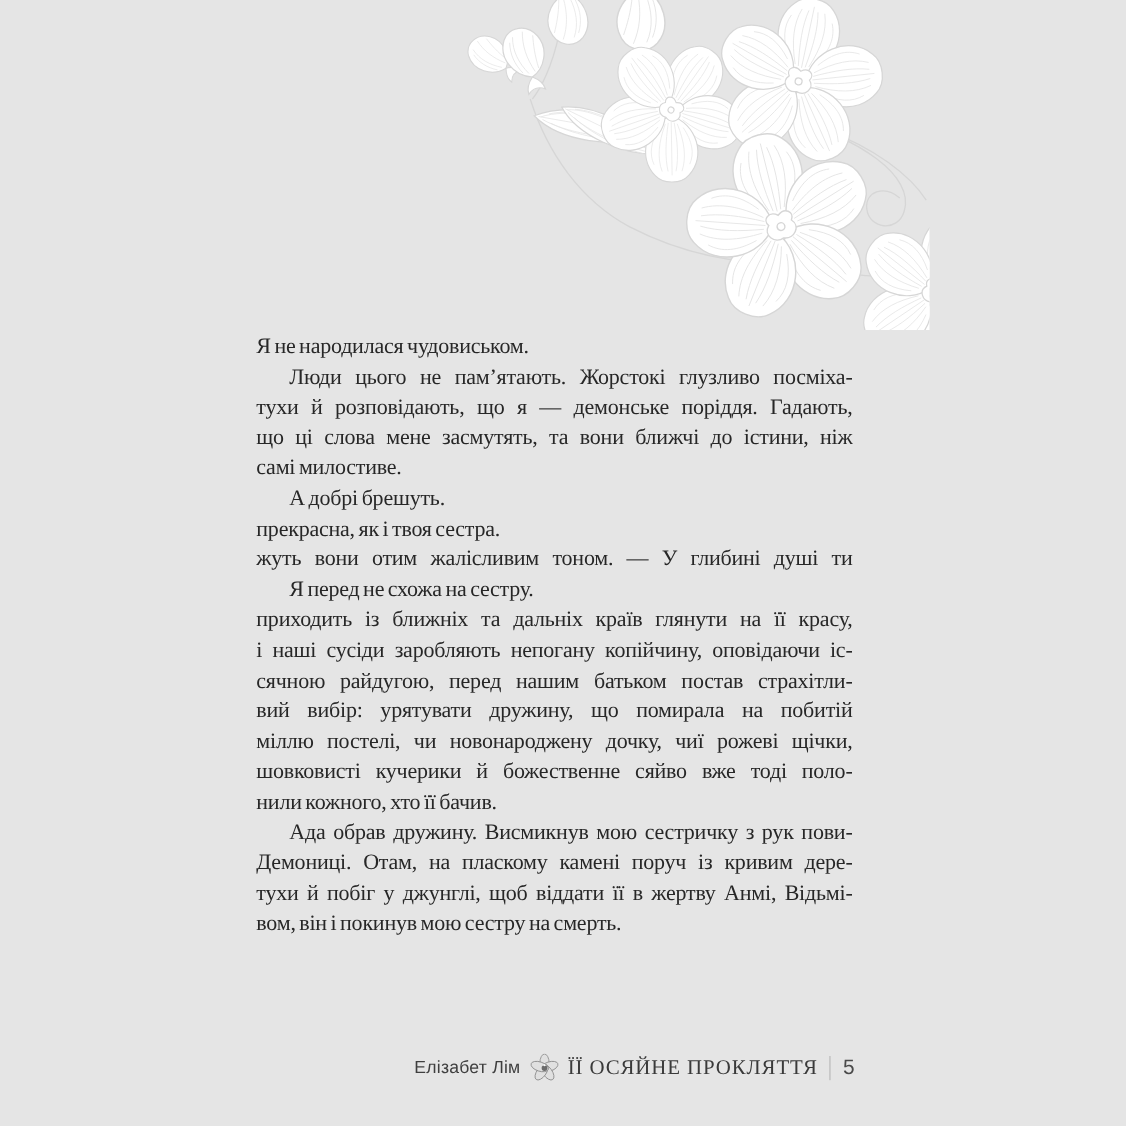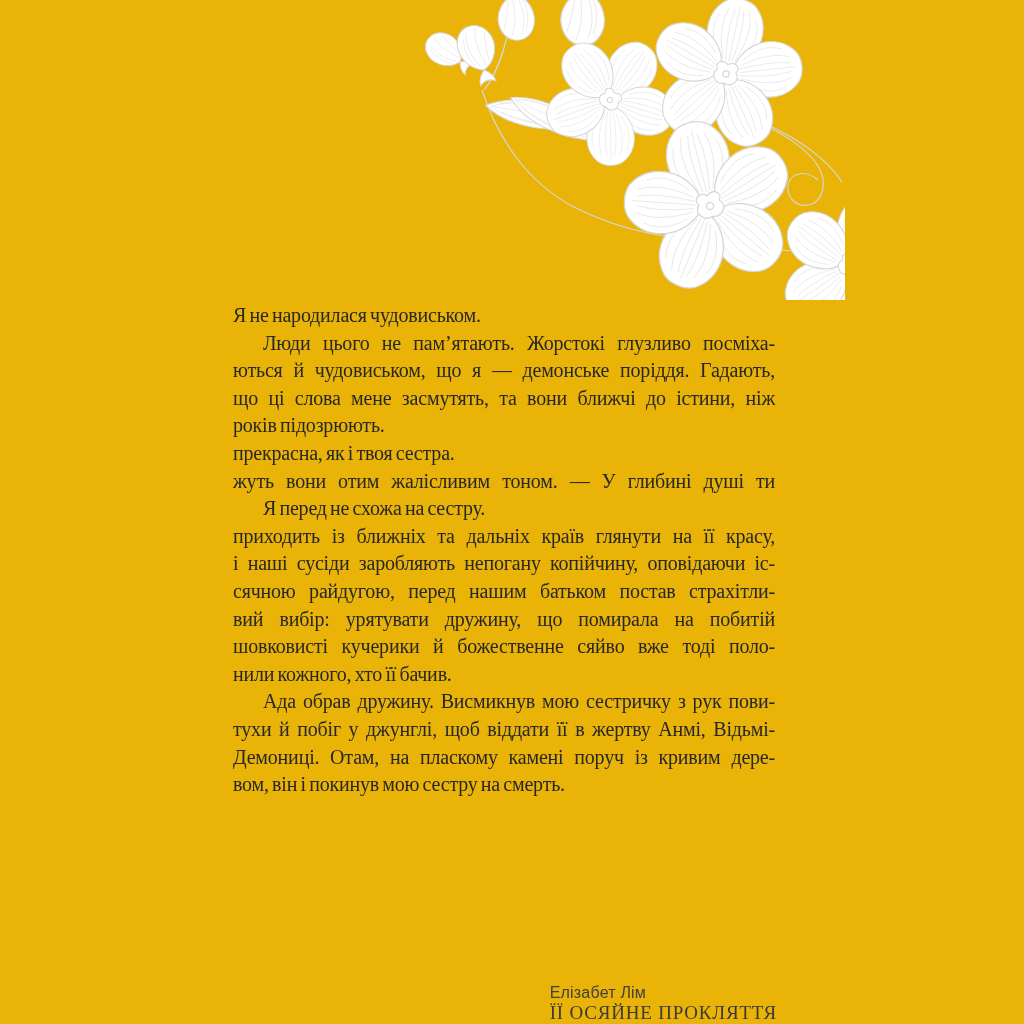--- a/index.html
+++ b/index.html
@@ -1,20 +1,20 @@
 <!DOCTYPE html>
 <html><head>
 <meta charset="utf-8">
 <style>
   html, body { margin: 0; padding: 0; background: #ffffff; }
   .page {
     position: relative;
     width: 1024px;
     height: 1024px;
-    background: #eab308;
+    background: #e5e5e5;
     overflow: hidden;
     font-family: "Liberation Serif", "DejaVu Serif", serif;
   }
 
   
   .deco {
     position: absolute;
     left: 420px;
     top: 0;
     width: 425px;
@@ -37,27 +37,26 @@
     word-spacing: -1.5px;
   }
   .paragraph { margin: 0; }
   .line { text-align: justify; text-align-last: justify; white-space: normal; }
   .line.last { text-align-last: left; }
   .line.indent { text-indent: 30px; }
 
   
   .footer {
     position: absolute;
-    top: 984px;
+    top: 954px;
     right: 247px;
     height: 34px;
     display: flex;
-    align-items: flex-start;
+    align-items: center;
     white-space: nowrap;
-    flex-direction: column;
   }
   .footer-author {
     font-family: "Liberation Sans", sans-serif;
     font-size: 16px;
     color: #3f3f3f;
     letter-spacing: 0.2px;
   }
   .footer-icon { margin: 0 8px 0 9px; display: inline-block; }
   .footer-title {
     font-family: "Liberation Serif", "DejaVu Serif", serif;
@@ -130,43 +129,47 @@
     <use href="#flower" transform="translate(290,206) rotate(-14) scale(1.18)"></use>
     <use href="#flower" transform="translate(430,266) rotate(20)"></use>
   </svg>
 
   <div class="text-block">
       <div class="paragraph">
         <div class="line last">Я не народилася чудовиськом.</div>
       </div>
       <div class="paragraph">
         <div class="line indent">Люди цього не пам’ятають. Жорстокі глузливо посміха-</div>
-        <div class="line">ються й чудовиськом, що я — демонське поріддя. Гадають,</div>
+        <div class="line">тухи й розповідають, що я — демонське поріддя. Гадають,</div>
         <div class="line">що ці слова мене засмутять, та вони ближчі до істини, ніж</div>
-        <div class="line last">років підозрюють.</div>
+        <div class="line last">самі милостиве.</div>
+      </div>
+      <div class="paragraph">
+        <div class="line indent last">А добрі брешуть.</div>
       </div>
       <div class="paragraph">
         <div class="line last">прекрасна, як і твоя сестра.</div>
         <div class="line">жуть вони отим жалісливим тоном. — У глибині душі ти</div>
       </div>
       <div class="paragraph">
         <div class="line indent last">Я перед не схожа на сестру.</div>
       </div>
       <div class="paragraph">
         <div class="line">приходить із ближніх та дальніх країв глянути на її красу,</div>
         <div class="line">і наші сусіди заробляють непогану копійчину, оповідаючи іс-</div>
         <div class="line">сячною райдугою, перед нашим батьком постав страхітли-</div>
         <div class="line">вий вибір: урятувати дружину, що помирала на побитій</div>
+        <div class="line">міллю постелі, чи новонароджену дочку, чиї рожеві щічки,</div>
         <div class="line">шовковисті кучерики й божественне сяйво вже тоді поло-</div>
         <div class="line last">нили кожного, хто її бачив.</div>
       </div>
       <div class="paragraph">
         <div class="line indent">Ада обрав дружину. Висмикнув мою сестричку з рук пови-</div>
+        <div class="line">Демониці. Отам, на пласкому камені поруч із кривим дере-</div>
         <div class="line">тухи й побіг у джунглі, щоб віддати її в жертву Анмі, Відьмі-</div>
-        <div class="line">Демониці. Отам, на пласкому камені поруч із кривим дере-</div>
         <div class="line last">вом, він і покинув мою сестру на смерть.</div>
       </div>
     </div>
 
   <div class="footer">
     <span class="footer-author">Елізабет Лім</span>
     <svg class="footer-icon" width="26" height="26" viewBox="-13 -13 26 26" aria-hidden="true">
       <g fill="#e0e0e0" stroke="#8f8f8f" stroke-width="0.8">
         <ellipse rx="4.2" ry="8.2" cy="-4.6"></ellipse>
         <ellipse rx="4.2" ry="8.2" cy="-4.6" transform="rotate(72)"></ellipse>

